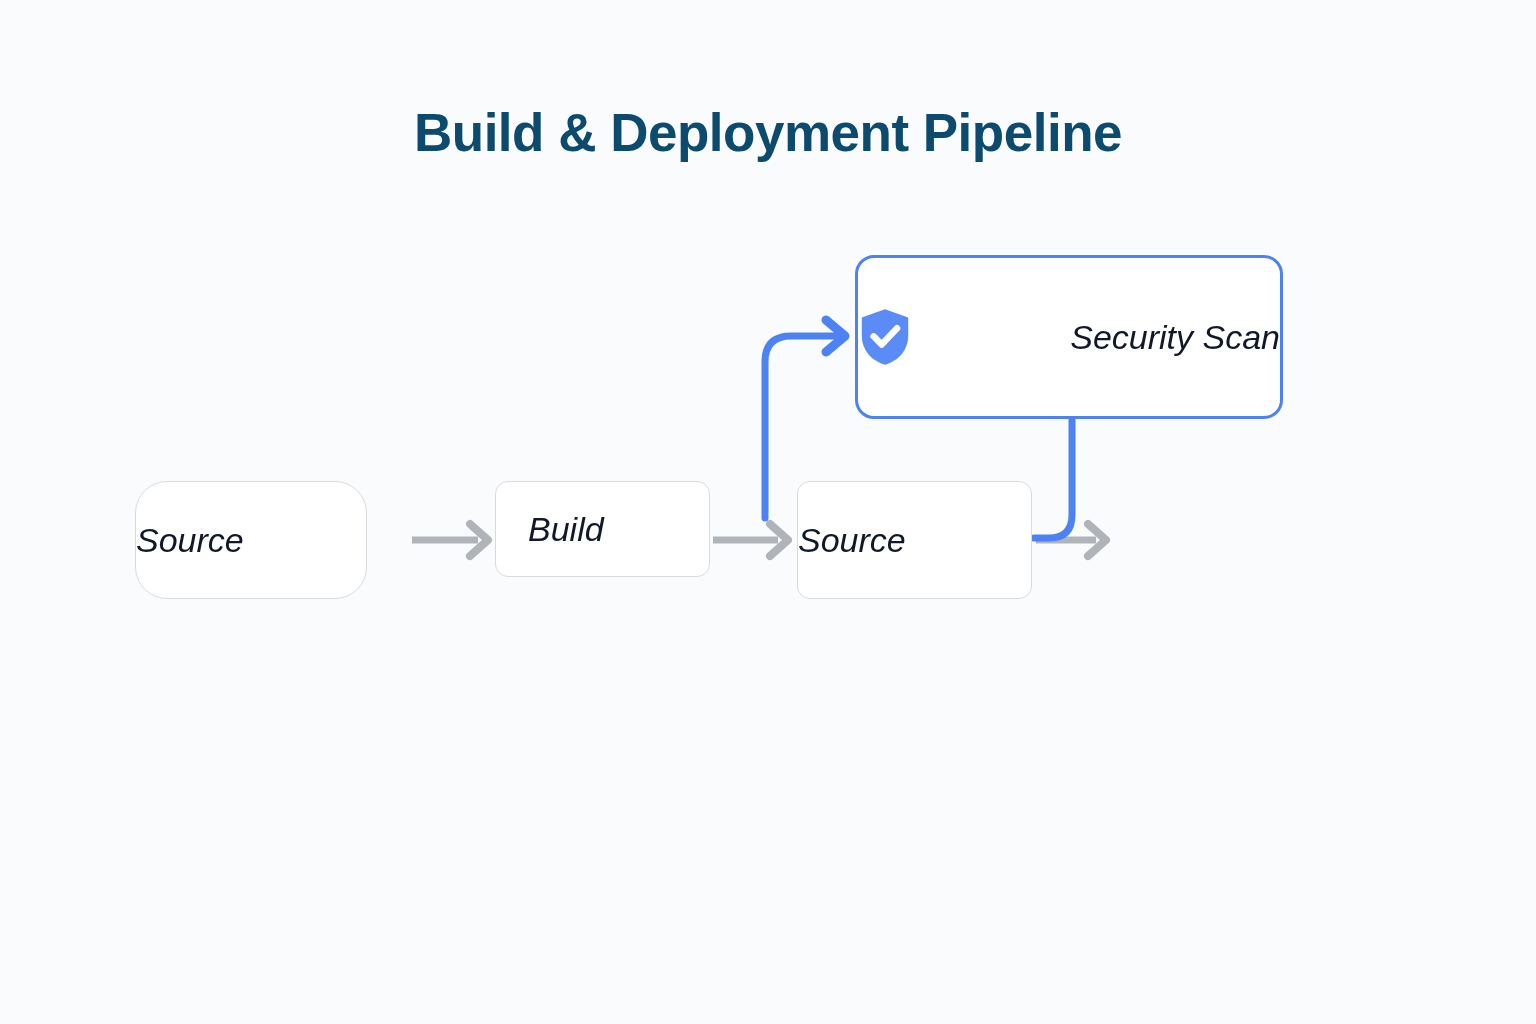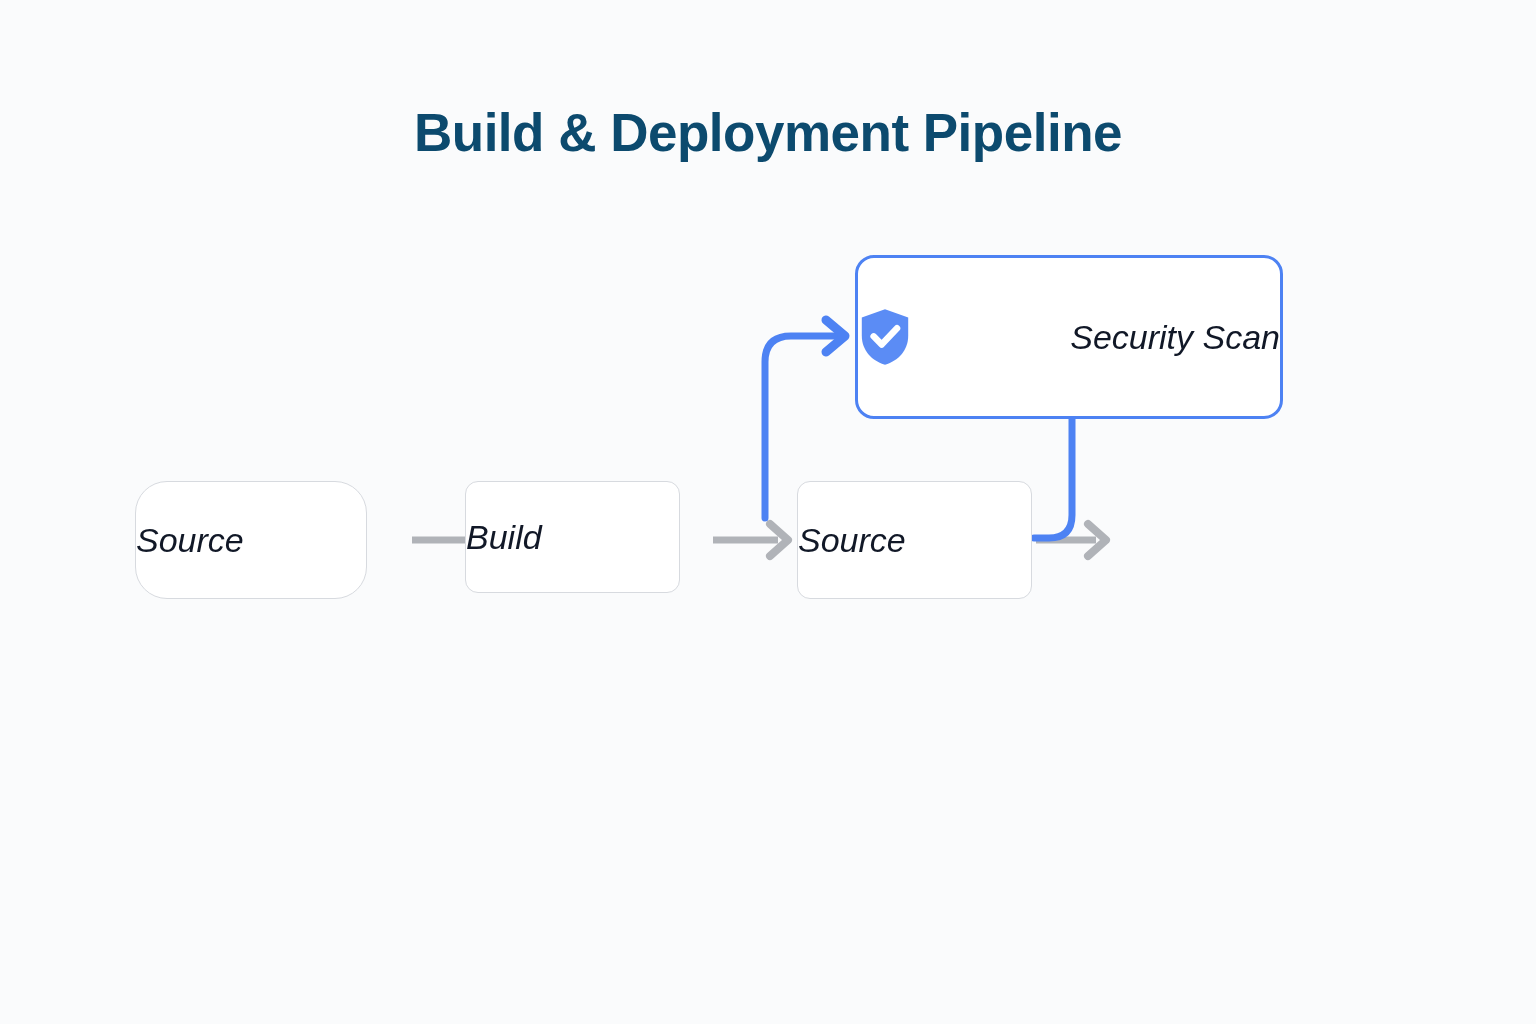--- a/index.html
+++ b/index.html
@@ -61,21 +61,21 @@
   }
   .node.highlight {
     border: 3px solid #4d82f3;
     border-radius: 19px;
     gap: 20px;
   }
   .node-label {
     line-height: 1;
   }
   #node-source   { left: 135px;  top: 481px; width: 232px; height: 118px; border-radius: 32px; }
-  #node-build    { left: 465px;  top: 481px; width: 215px; height: 112px; }
+  #node-build    { left: 495px;  top: 481px; width: 215px; height: 96px; padding-left: 32px; }
   #node-deploy   { left: 797px;  top: 481px; width: 235px; height: 118px; }
   #node-production { left: 1113px; top: 481px; width: 291px; height: 118px; }
   #node-security { left: 855px;  top: 255px; width: 428px; height: 164px; }
   .shield-icon {
     display: block;
     width: 54px;
     height: 58px;
     flex: 0 0 auto;
   }
 </style>

